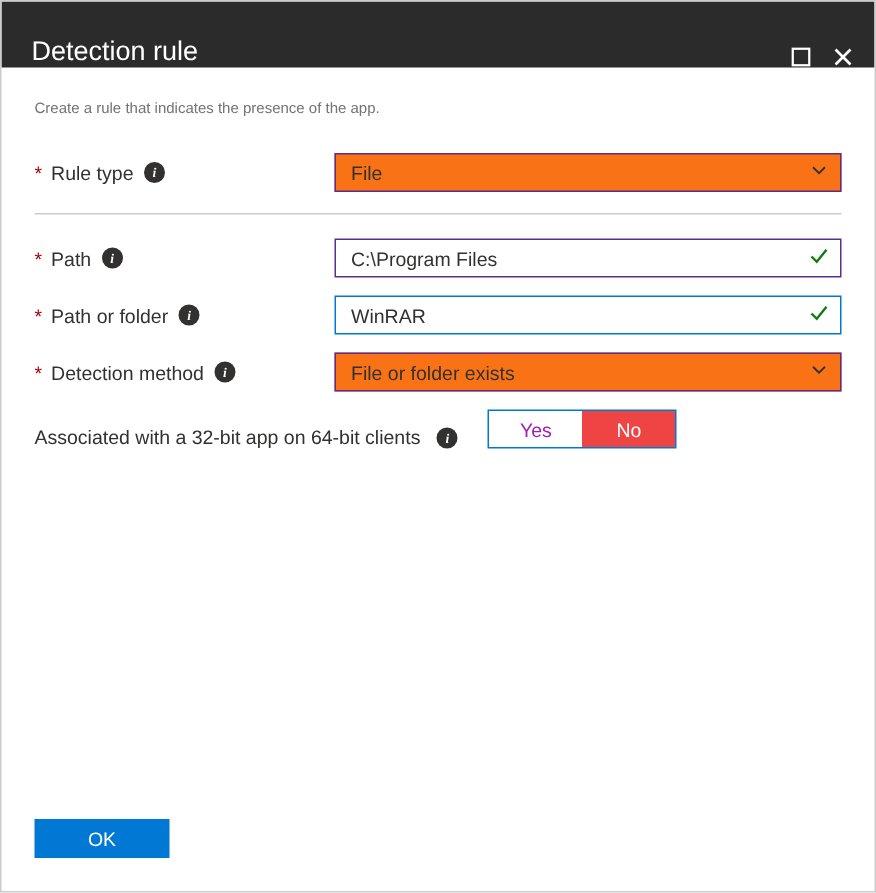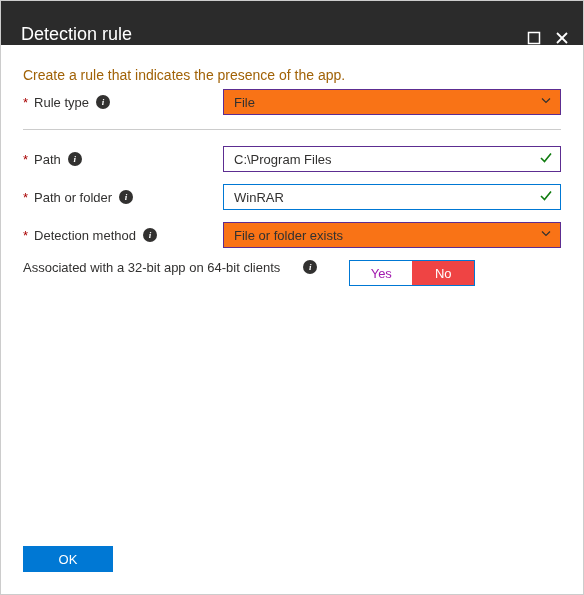--- a/index.html
+++ b/index.html
@@ -40,23 +40,23 @@
     .titlebar-icons span {
       cursor: pointer;
       display: inline-flex;
     }
     .content {
       padding: 22px 22px 0 22px;
       flex: 1;
       overflow: hidden;
     }
     .description {
-      font-size: 14px;
-      color: #a16207;
-      margin-bottom: 6px;
+      font-size: 10px;
+      color: #737373;
+      margin-bottom: 24px;
     }
     .form-row {
       display: flex;
       align-items: center;
       margin-bottom: 12px;
     }
     .form-row.tall {
       margin-bottom: 14px;
     }
     .label-col {
@@ -127,22 +127,22 @@
       transform: translateY(-50%);
       color: #107c10;
     }
     .divider {
       border: none;
       border-top: 1px solid #ccc;
       margin: 6px 0 16px 0;
     }
     .toggle-row {
       display: flex;
-      align-items: flex-start;
-      gap: 20px;
+      align-items: flex-end;
+      gap: 8px;
       font-size: 13px;
       margin-top: 4px;
     }
     .toggle-buttons {
       display: flex;
       margin-left: 12px;
       border: 1px solid #0078d4;
       height: 26px;
     }
     .toggle-btn {

